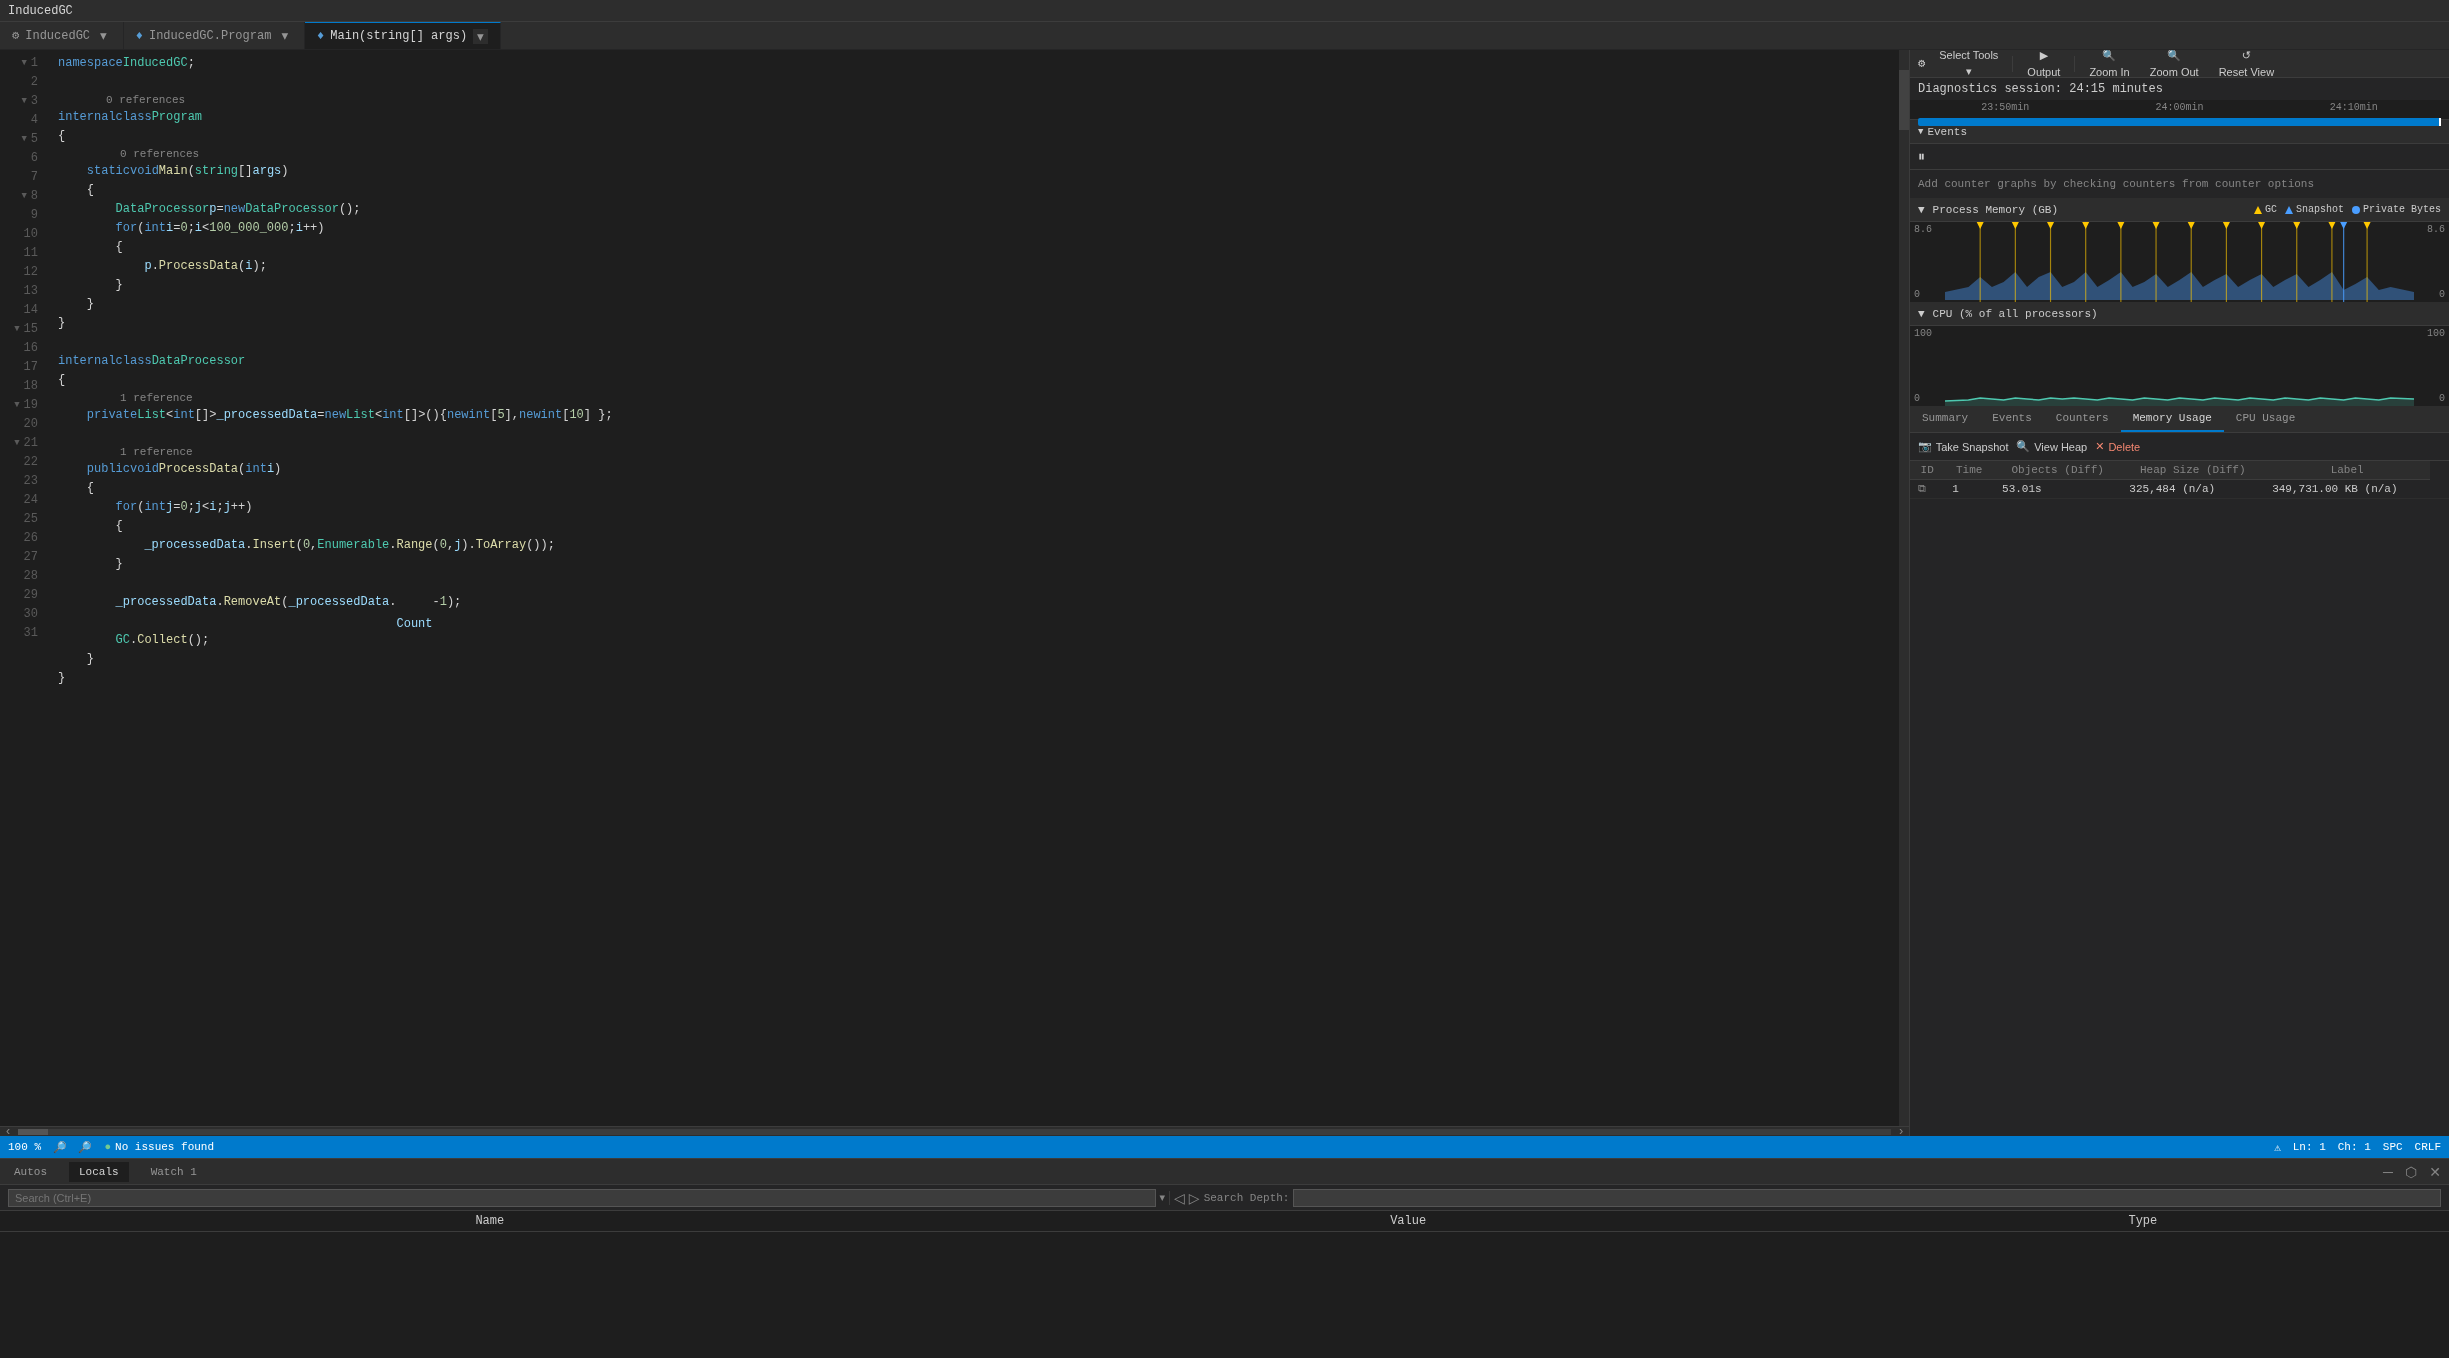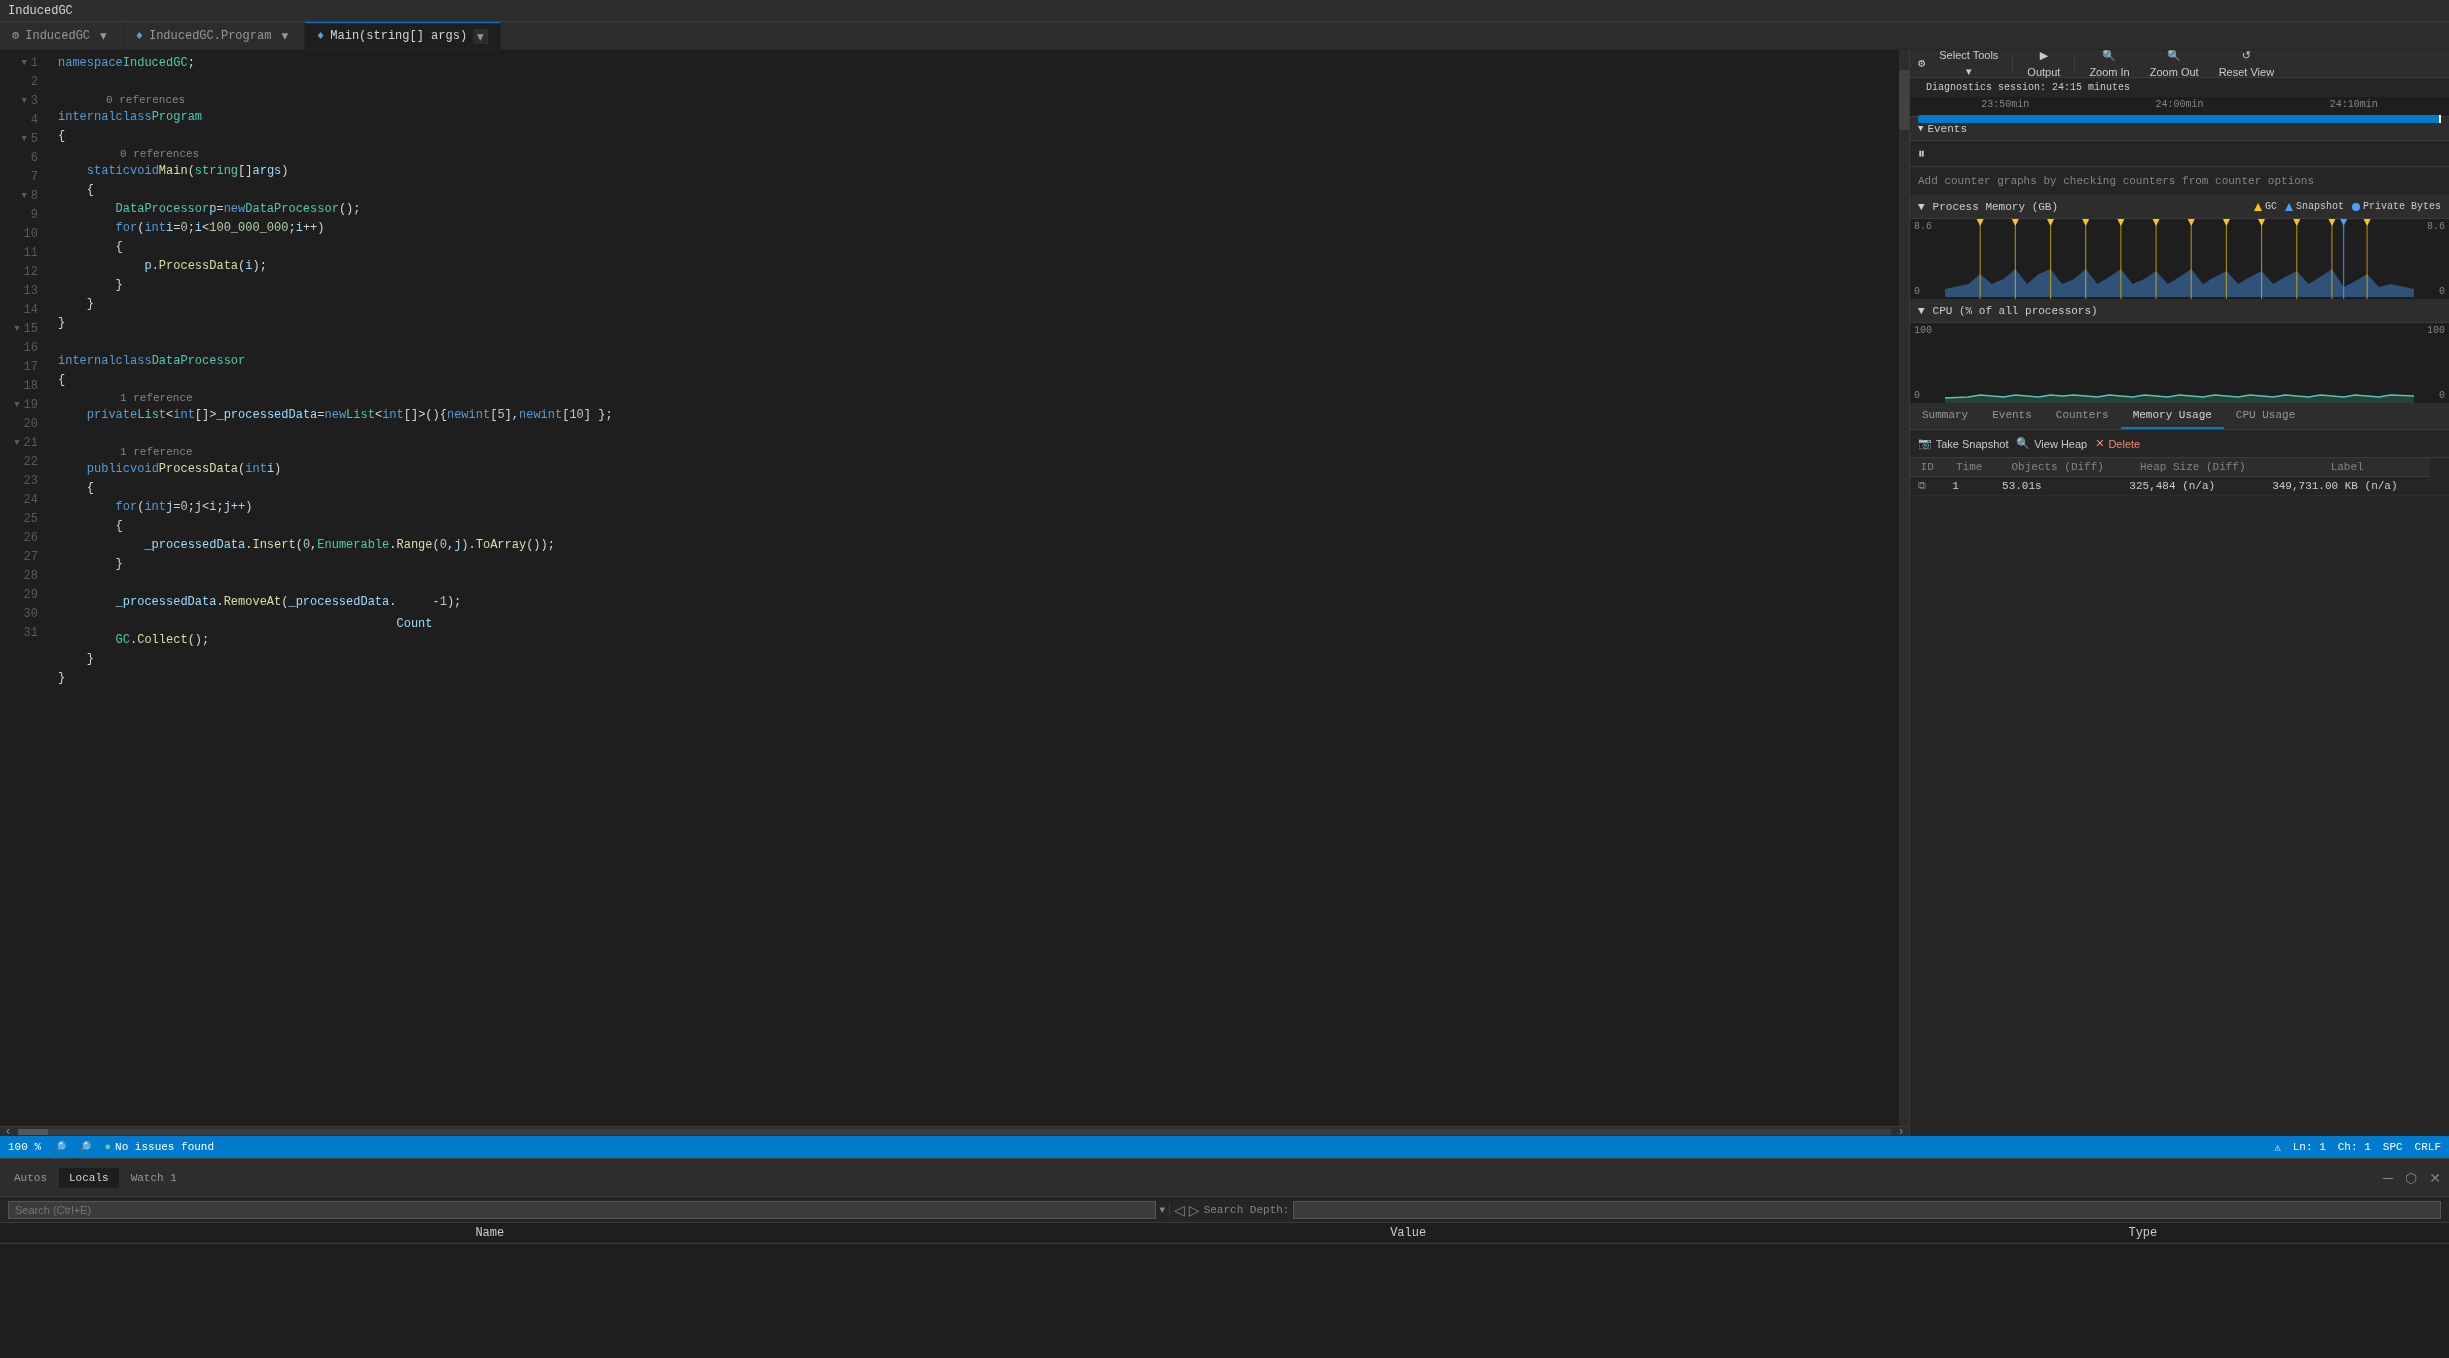--- a/index.html
+++ b/index.html
@@ -43,21 +43,21 @@
     .status-bar { height: 22px; background: #007acc; display: flex; align-items: center; padding: 0 8px; gap: 12px; flex-shrink: 0; }
     .status-bar-item { font-size: 11px; color: white; display: flex; align-items: center; gap: 4px; }
     .status-bar-right { margin-left: auto; display: flex; gap: 12px; }
 
     
     .diagnostics-panel { width: 540px; background: #252526; border-left: 1px solid #3c3c3c; display: flex; flex-direction: column; flex-shrink: 0; }
     .diag-toolbar { height: 28px; background: #2d2d2d; display: flex; align-items: center; padding: 0 8px; gap: 8px; border-bottom: 1px solid #3c3c3c; flex-shrink: 0; }
     .diag-btn { background: none; border: none; color: #cccccc; font-size: 11px; cursor: pointer; display: flex; align-items: center; gap: 4px; padding: 2px 6px; flex-direction: column; }
     .diag-separator { width: 1px; height: 16px; background: #3c3c3c; }
 
-    .diag-session { padding: 4px 8px; font-size: 10px; color: #cccccc; flex-shrink: 0; background: #252526; margin-left: 8px; }
+    .diag-session { padding: 4px 8px; font-size: 12px; color: #cccccc; flex-shrink: 0; background: #252526; }
     .diag-timeline { height: 20px; background: #1e1e1e; position: relative; margin: 0; border-bottom: 1px solid #3c3c3c; flex-shrink: 0; }
     .timeline-labels { display: flex; justify-content: space-around; padding: 2px 8px; font-size: 10px; color: #858585; }
     .timeline-bar { height: 8px; background: #007acc; margin: 3px 8px; border-radius: 2px; position: relative; }
     .timeline-cursor { position: absolute; right: 0; top: 0; width: 2px; height: 100%; background: #ffffff; }
 
     .diag-events-section { flex-shrink: 0; }
     .diag-section-header { height: 24px; background: #2d2d2d; display: flex; align-items: center; padding: 0 8px; gap: 4px; font-size: 11px; color: #cccccc; border-bottom: 1px solid #3c3c3c; cursor: pointer; }
     .diag-section-header .arrow { font-size: 9px; }
     .events-toolbar { height: 26px; background: #252526; display: flex; align-items: center; padding: 0 8px; border-bottom: 1px solid #3c3c3c; }
     .pause-btn { background: none; border: none; color: #cccccc; font-size: 14px; cursor: pointer; }
@@ -86,21 +86,21 @@
     .snap-btn.delete { color: #f48771; }
 
     .snapshot-table { flex: 1; overflow: auto; }
     .snap-table { width: 100%; border-collapse: collapse; font-size: 11px; }
     .snap-table th { text-align: center; padding: 3px 8px; color: #858585; font-weight: normal; border-bottom: 1px solid #3c3c3c; background: #2d2d2d; position: sticky; top: 0; }
     .snap-table td { padding: 3px 8px; color: #cccccc; border-bottom: 1px solid #2d2d2d; }
     .copy-icon { color: #858585; }
 
     
     .bottom-panel { height: 200px; background: #1e1e1e; border-top: 1px solid #3c3c3c; display: flex; flex-direction: column; flex-shrink: 0; }
-    .bottom-panel-tabs { height: 38px; background: #2d2d2d; display: flex; align-items: center; border-bottom: 1px solid #3c3c3c; gap: 2px; padding: 0 4px; }
+    .bottom-panel-tabs { height: 26px; background: #2d2d2d; display: flex; align-items: center; border-bottom: 1px solid #3c3c3c; gap: 12px; padding: 0 4px; }
     .bp-tab { padding: 4px 10px; font-size: 11px; color: #969696; cursor: pointer; }
     .bp-tab.active { color: #d4d4d4; background: #1e1e1e; }
     .bp-tab-controls { margin-left: auto; display: flex; gap: 4px; }
     .bp-ctrl-btn { background: none; border: none; color: #858585; cursor: pointer; font-size: 14px; padding: 0 4px; }
     .bottom-content { flex: 1; display: flex; flex-direction: column; overflow: hidden; }
     .locals-search { height: 26px; background: #252526; display: flex; align-items: center; padding: 0 8px; gap: 4px; border-bottom: 1px solid #3c3c3c; }
     .locals-search input { background: #3c3c3c; border: 1px solid #555; color: #cccccc; padding: 2px 6px; font-size: 11px; flex: 1; outline: none; }
     .locals-search-btn { background: none; border: none; color: #858585; cursor: pointer; font-size: 11px; display: flex; align-items: center; gap: 2px; }
     .nav-btn { background: none; border: none; color: #858585; cursor: pointer; font-size: 14px; }
     .depth-label { font-size: 11px; color: #858585; }

